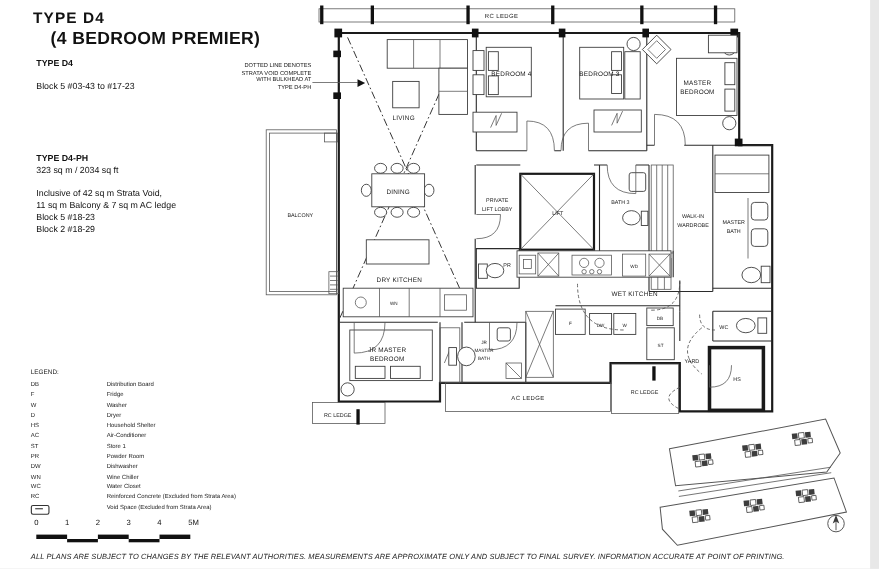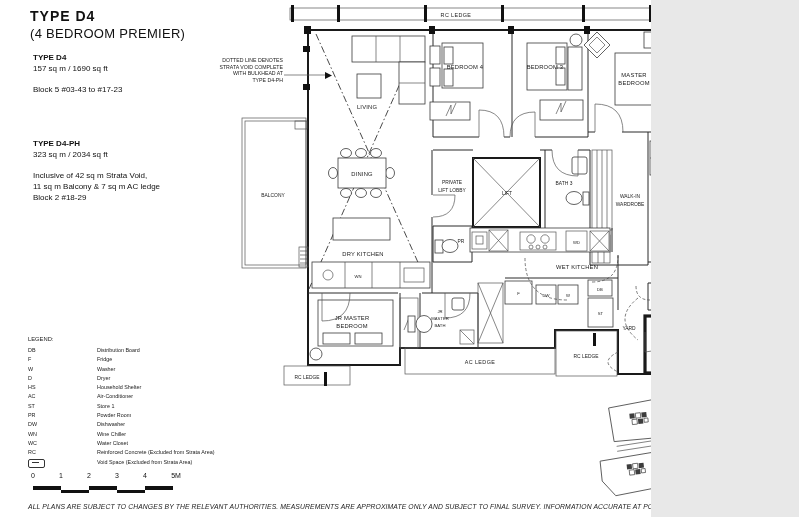--- a/index.html
+++ b/index.html
@@ -1,22 +1,22 @@
 <!DOCTYPE html>
 <html><head>
 <meta charset="utf-8">
 <style>
   html,body{margin:0;padding:0;background:#e8e8e8;}
-  .page{position:relative;width:651px;height:517px;background:#ffffff;overflow:hidden;
+  .page{position:relative;width:791px;height:517px;background:#ffffff;overflow:hidden;
         font-family:"Liberation Sans",sans-serif;color:#111;}
   svg{position:absolute;left:0;top:0;}
   
   .title-block{position:absolute;left:30px;top:8px;line-height:1.25;}
   .title-main{font-size:14px;font-weight:bold;letter-spacing:1px;}
-  .title-sub{font-size:13px;font-weight:normal;letter-spacing:0.3px;}
+  .title-sub{font-size:16px;font-weight:bold;letter-spacing:0.3px;margin-left:16px;}
   .info-block{position:absolute;left:33px;width:190px;font-size:8px;line-height:11px;}
   .info-d4{top:52px;}
   .info-d4ph{top:138px;}
   .info-head{font-weight:bold;}
   .info-gap{height:10px;}
   .void-note{position:absolute;left:200px;top:57px;width:83px;text-align:right;
              font-size:5.2px;line-height:6.6px;color:#222;}
   
   .legend{position:absolute;left:28px;top:336px;font-size:5.4px;color:#222;}
   .legend-head{margin-bottom:5px;font-size:5.8px;}
@@ -343,31 +343,31 @@
   </g>
 </svg>
 
   <div class="title-block">
     <div class="title-main">TYPE D4</div>
     <div class="title-sub">(4 BEDROOM PREMIER)</div>
   </div>
 
   <div class="info-block info-d4">
     <div class="info-head">TYPE D4</div>
-    <div>157 sq m / 1690 sq ft</div>
     <div class="info-gap"></div>
     <div>Block 5 #03-43 to #17-23</div>
   </div>
 
   <div class="info-block info-d4ph">
     <div class="info-head">TYPE D4-PH</div>
     <div>323 sq m / 2034 sq ft</div>
     <div class="info-gap"></div>
     <div>Inclusive of 42 sq m Strata Void,</div>
     <div>11 sq m Balcony &amp; 7 sq m AC ledge</div>
+    <div>Block 5 #18-23</div>
     <div>Block 2 #18-29</div>
   </div>
 
   <div class="void-note">
     <div>DOTTED LINE DENOTES</div>
     <div>STRATA VOID COMPLETE</div>
     <div>WITH BULKHEAD AT</div>
     <div>TYPE D4-PH</div>
   </div>
 

